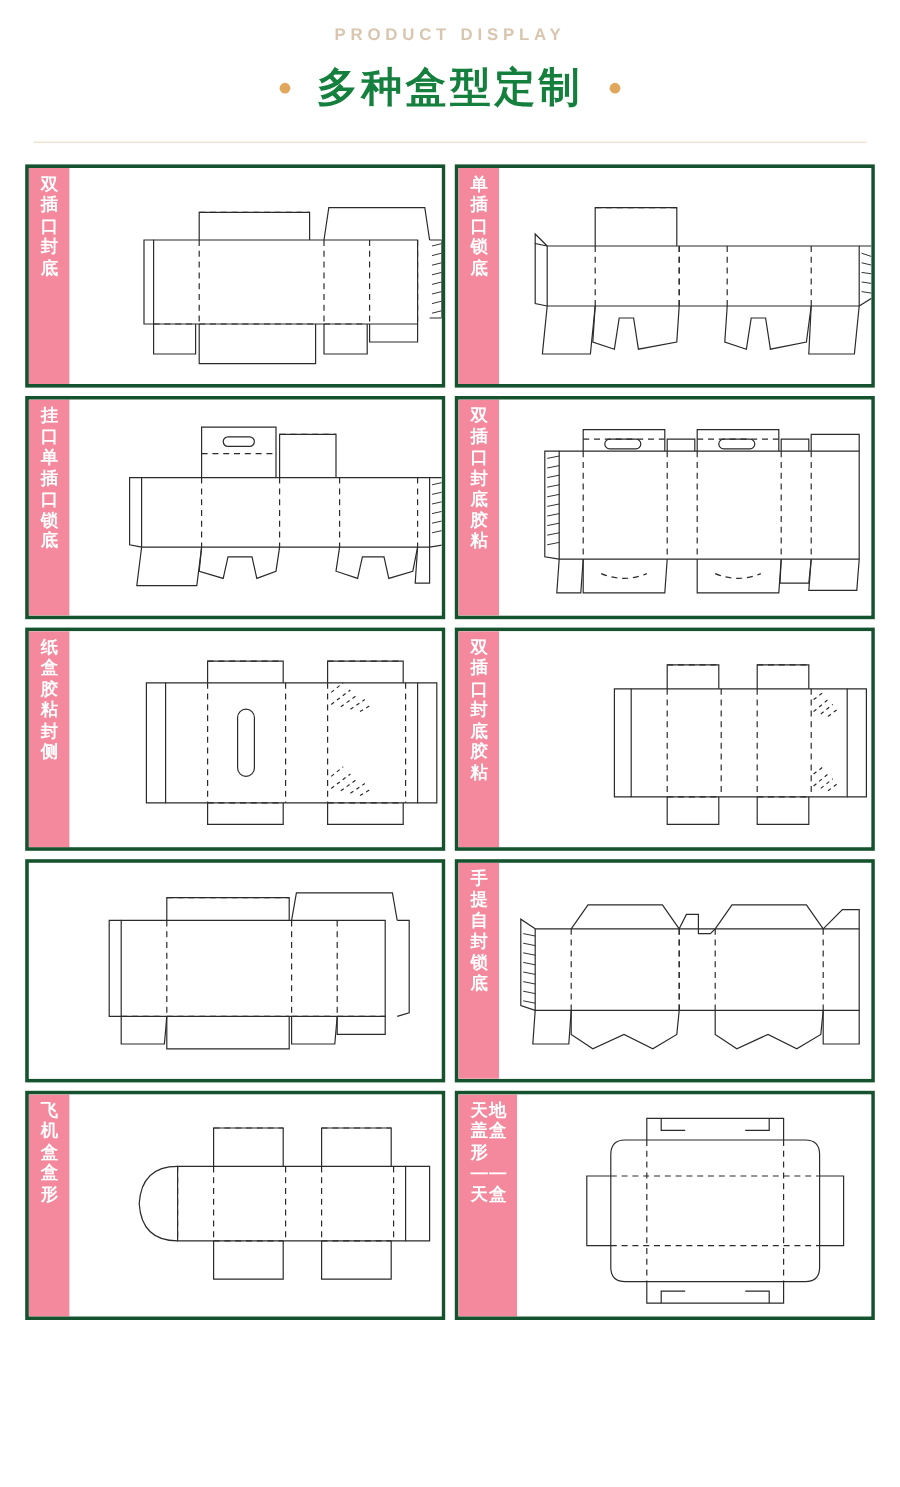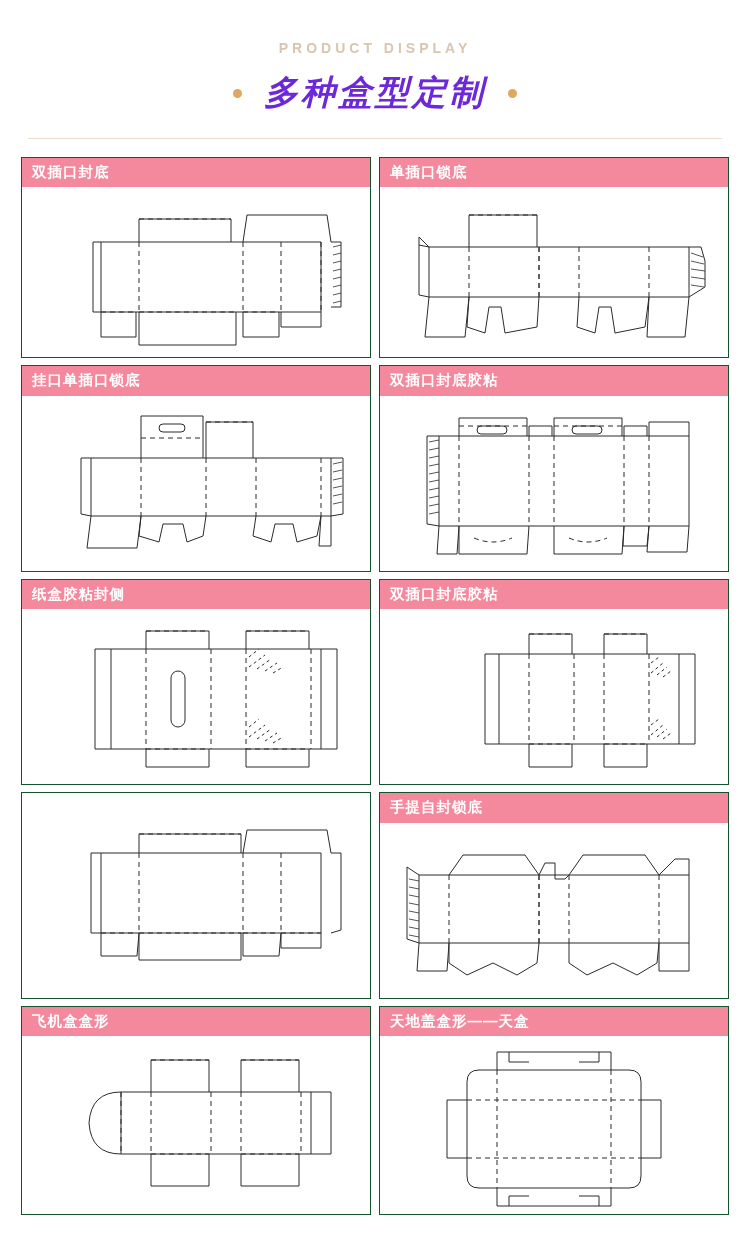--- a/index.html
+++ b/index.html
@@ -15,21 +15,21 @@
     overflow: hidden;
   }
   .page {
     width: 750px;
     height: 1239px;
     position: relative;
     background: #ffffff;
   }
   
   .header {
-    padding-top: 40px;
+    padding-top: 20px;
     text-align: center;
   }
   .eyebrow {
     font-size: 14px;
     letter-spacing: 4px;
     color: #d8c6b0;
     font-weight: bold;
     margin-bottom: 14px;
   }
   .title-row {
@@ -41,46 +41,45 @@
   .dot {
     width: 9px;
     height: 9px;
     border-radius: 50%;
     background: #e0a85c;
     display: inline-block;
   }
   .main-title {
     font-size: 34px;
     font-weight: bold;
-    color: #6d28d9;
+    color: #15803d;
     letter-spacing: 3px;
-    font-style: italic;
   }
   .divider {
     width: 694px;
     height: 1px;
     background: #eddcc8;
     margin: 22px auto 0 auto;
   }
   
   .grid {
     margin: 18px auto 0 auto;
     width: 708px;
     display: grid;
     grid-template-columns: 350px 350px;
     column-gap: 8px;
     row-gap: 7px;
   }
   .card {
-    border: 1px solid #14532d;
+    border: 3px solid #14532d;
     background: #ffffff;
     box-sizing: border-box;
     overflow: hidden;
     display: flex;
-    flex-direction: column;
+    flex-direction: row;
   }
   .card-header {
     background: #f4889c;
     color: #ffffff;
     font-size: 14.5px;
     font-weight: bold;
     padding: 6px 8px 6px 10px;
     letter-spacing: 1px;
     line-height: 1.2;
   }

